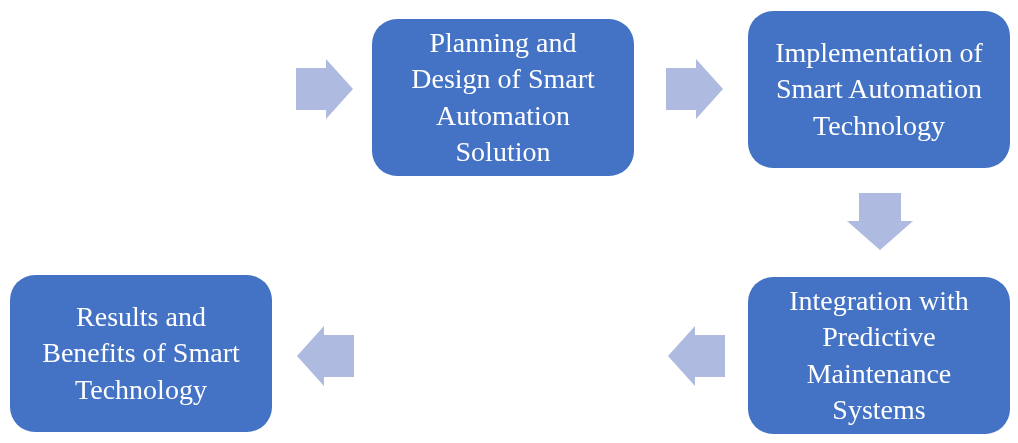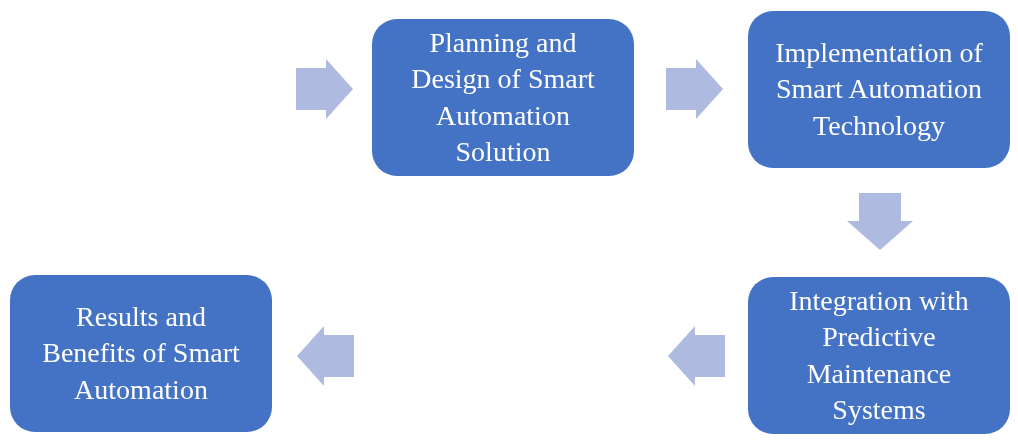--- a/index.html
+++ b/index.html
@@ -71,21 +71,21 @@
 Technology</div>
 
   <div class="flow-box pos-box-3">Integration with
 Predictive
 Maintenance
 Systems</div>
 
 
   <div class="flow-box pos-box-5">Results and
 Benefits of Smart
-Automation</div>
+Technology</div>
 
   <div class="flow-arrow pos-arrow-0">
     <svg width="57" height="60" viewBox="0 0 57 60">
       <polygon points="0,9 30,9 30,0 57,30 30,60 30,51 0,51"></polygon>
     </svg>
   </div>
 
   <div class="flow-arrow pos-arrow-1">
     <svg width="57" height="60" viewBox="0 0 57 60">
       <polygon points="0,9 30,9 30,0 57,30 30,60 30,51 0,51"></polygon>

